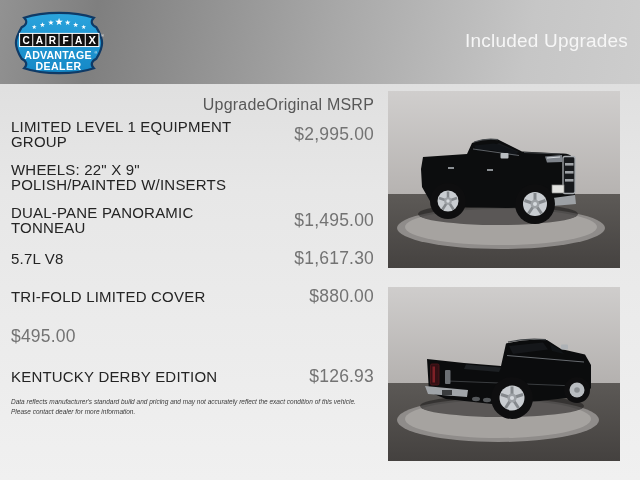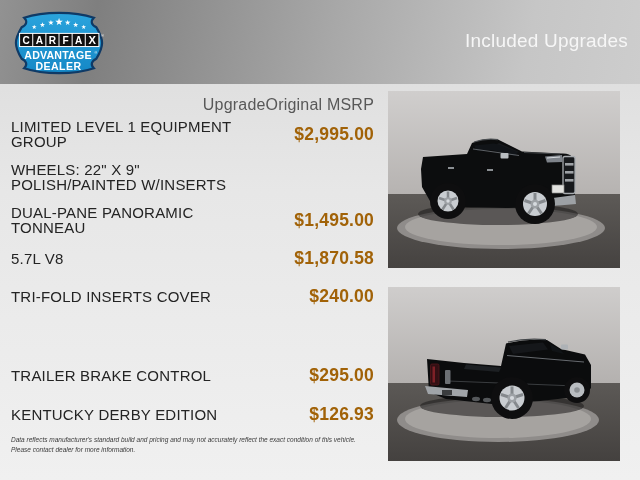--- a/index.html
+++ b/index.html
@@ -17,21 +17,21 @@
     position:absolute;top:30px;right:12px;
     font-size:19px;color:#f6f6f6;letter-spacing:.2px;
   }
   .badge{position:absolute;top:9px;left:10px;}
   
   .table{position:absolute;left:11px;top:96px;width:363px;}
   .thead{display:flex;justify-content:flex-end;align-items:flex-start;height:18px;
          font-size:16px;color:#585858;letter-spacing:.2px;}
   .row{display:flex;justify-content:space-between;align-items:center;}
   .row .label{font-size:15px;color:#242424;max-width:250px;line-height:15px;letter-spacing:.2px;}
-  .row .price{font-size:17.5px;font-weight:bold;color:#a16207;letter-spacing:.2px;white-space:nowrap;}
+  .row .price{font-size:17.5px;font-weight:normal;color:#737373;letter-spacing:.2px;white-space:nowrap;}
   .h40{height:40px}.h46{height:46px}.h36{height:36px}.h38{height:38px}
   .disclaimer{margin-top:1px;font-size:6.5px;font-style:italic;color:#3b3b3b;line-height:10px;}
   .disclaimer div{white-space:nowrap;}
   
   .photo{position:absolute;left:388px;width:232px;}
   .photo svg{display:block;}
   .photo-front{top:91px;height:177px;}
   .photo-rear{top:287px;height:174px;}
 </style>
 </head>
@@ -92,31 +92,28 @@
   </div>
   <div class="row h46">
     <span class="label">WHEELS: 22" X 9" POLISH/PAINTED W/INSERTS</span>
   </div>
   <div class="row h40">
     <span class="label">DUAL-PANE PANORAMIC TONNEAU</span>
     <span class="price">$1,495.00</span>
   </div>
   <div class="row h36">
     <span class="label">5.7L V8</span>
-    <span class="price">$1,870.58</span>
-  </div>
-  <div class="row h40">
-    <span class="label">TRI-FOLD INSERTS COVER</span>
-    <span class="price">$240.00</span>
-  </div>
-  <div class="row h40">
-  </div>
-  <div class="row h38">
-    <span class="label">TRAILER BRAKE CONTROL</span>
-    <span class="price">$295.00</span>
+    <span class="price">$1,617.30</span>
+  </div>
+  <div class="row h40">
+    <span class="label">TRI-FOLD LIMITED COVER</span>
+    <span class="price">$880.00</span>
+  </div>
+  <div class="row h40">
+    <span class="price">$495.00</span>
   </div>
   <div class="row h40">
     <span class="label">KENTUCKY DERBY EDITION</span>
     <span class="price">$126.93</span>
   </div>
 
   <div class="disclaimer">
     <div>Data reflects manufacturer's standard build and pricing and may not accurately reflect the exact condition of this vehicle.</div>
     <div>Please contact dealer for more information.</div>
   </div>

